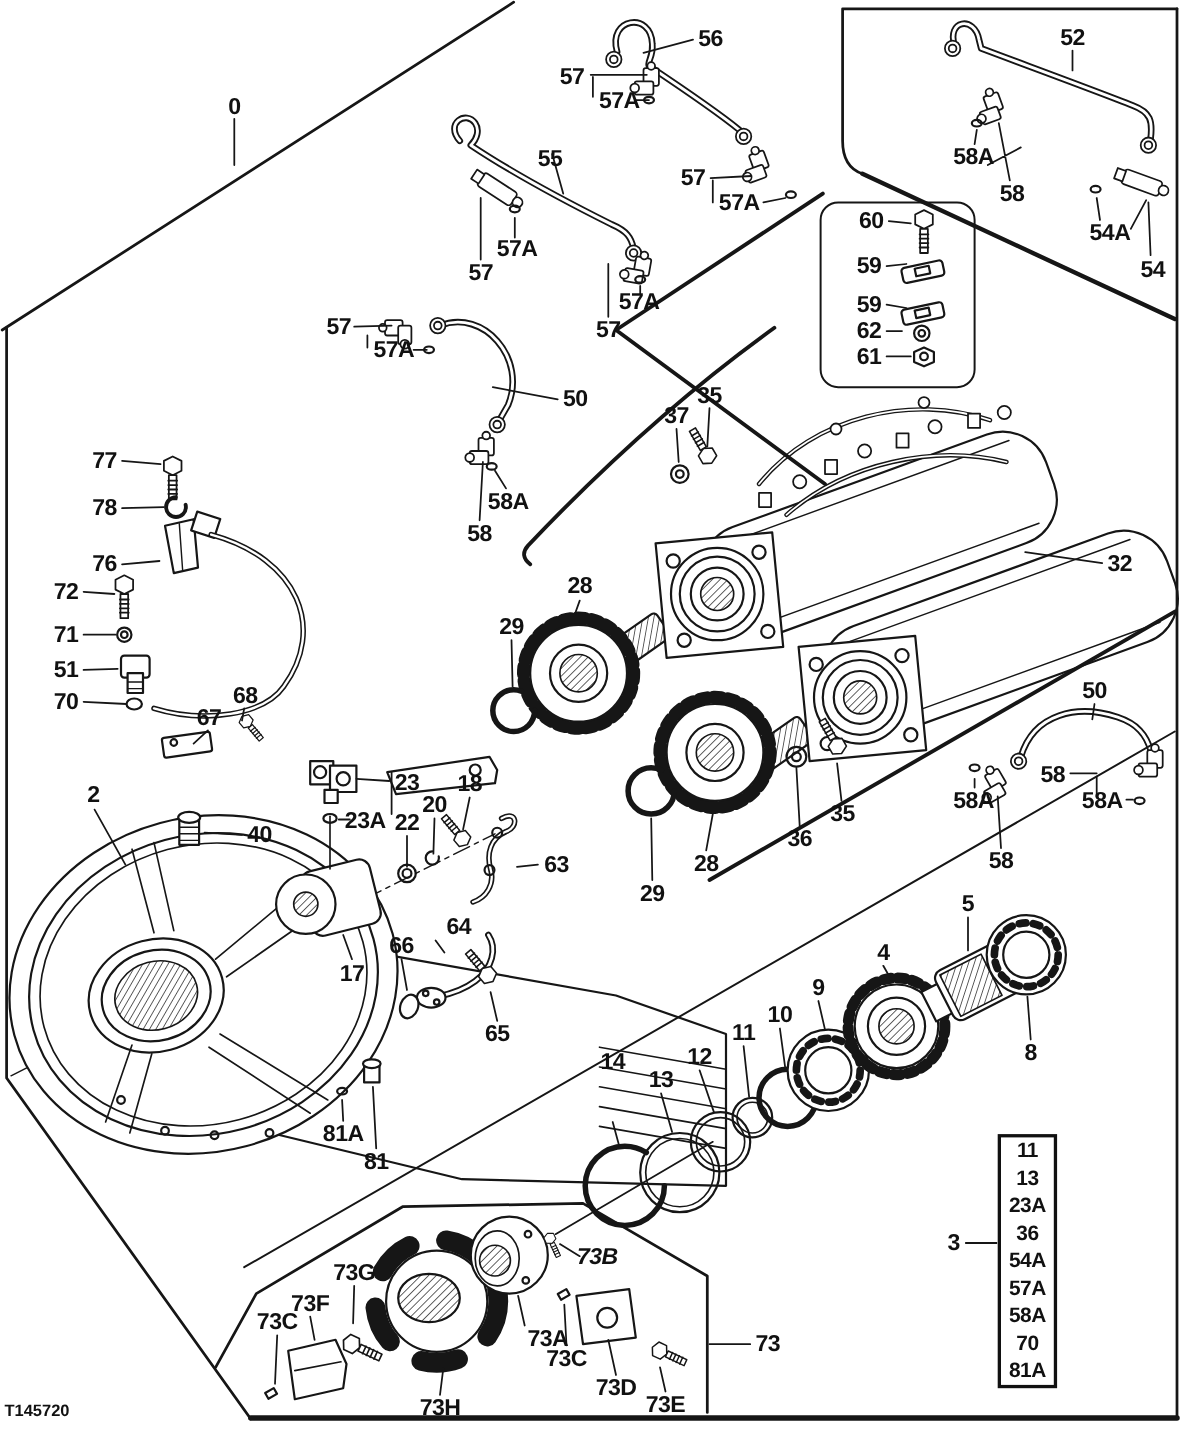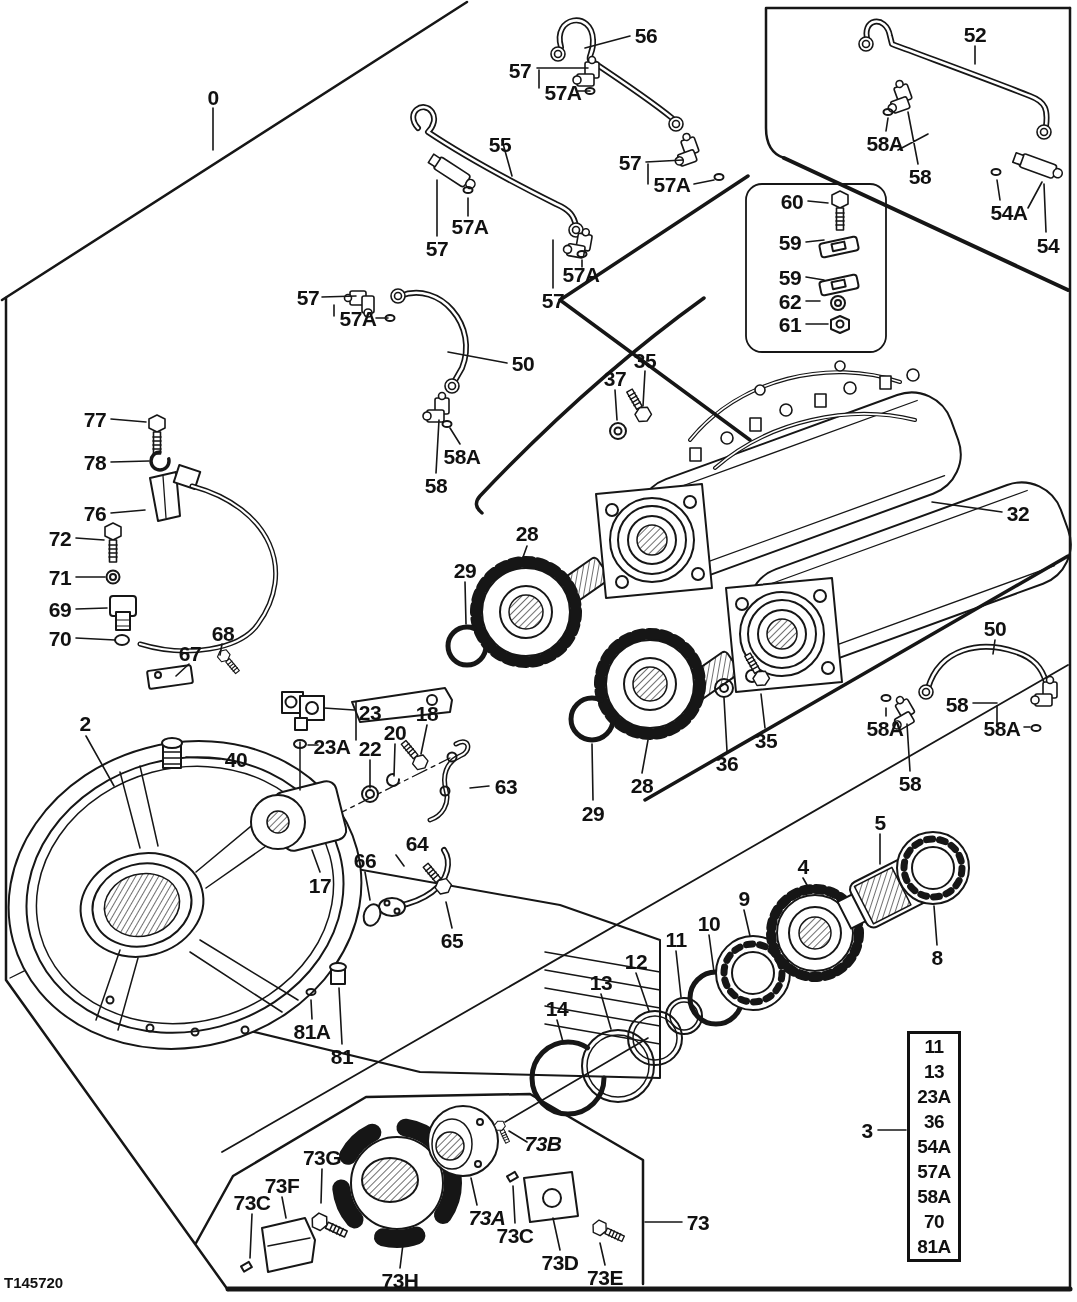--- a/index.html
+++ b/index.html
@@ -390,21 +390,21 @@
       <span class="callout" style="left: 523px; top: 363px;">50</span>
       <span class="callout" style="left: 615px; top: 378px;">37</span>
       <span class="callout" style="left: 645px; top: 360px;">35</span>
       <span class="callout" style="left: 462px; top: 456px;">58A</span>
       <span class="callout" style="left: 436px; top: 485px;">58</span>
       <span class="callout" style="left: 95px; top: 419px;">77</span>
       <span class="callout" style="left: 95px; top: 462px;">78</span>
       <span class="callout" style="left: 95px; top: 513px;">76</span>
       <span class="callout" style="left: 60px; top: 538px;">72</span>
       <span class="callout" style="left: 60px; top: 577px;">71</span>
-      <span class="callout" style="left: 60px; top: 609px;">69</span>
+      <span class="callout" style="left: 60px; top: 609px;">51</span>
       <span class="callout" style="left: 60px; top: 638px;">70</span>
       <span class="callout" style="left: 223px; top: 633px;">68</span>
       <span class="callout" style="left: 190px; top: 653px;">67</span>
       <span class="callout" style="left: 527px; top: 533px;">28</span>
       <span class="callout" style="left: 465px; top: 570px;">29</span>
       <span class="callout" style="left: 1018px; top: 513px;">32</span>
       <span class="callout" style="left: 85px; top: 723px;">2</span>
       <span class="callout" style="left: 236px; top: 759px;">40</span>
       <span class="callout" style="left: 370px; top: 712px;">23</span>
       <span class="callout" style="left: 332px; top: 746px;">23A</span>
@@ -425,29 +425,29 @@
       <span class="callout" style="left: 1002px; top: 728px;">58A</span>
       <span class="callout" style="left: 885px; top: 728px;">58A</span>
       <span class="callout" style="left: 910px; top: 783px;">58</span>
       <span class="callout" style="left: 880px; top: 822px;">5</span>
       <span class="callout" style="left: 803px; top: 866px;">4</span>
       <span class="callout" style="left: 744px; top: 898px;">9</span>
       <span class="callout" style="left: 709px; top: 923px;">10</span>
       <span class="callout" style="left: 676px; top: 939px;">11</span>
       <span class="callout" style="left: 636px; top: 961px;">12</span>
       <span class="callout" style="left: 601px; top: 982px;">13</span>
-      <span class="callout" style="left: 557px; top: 1008px;">14</span>
+      <span class="callout" style="left: 557px; top: 965px;">14</span>
       <span class="callout" style="left: 937px; top: 957px;">8</span>
       <span class="callout" style="left: 312px; top: 1031px;">81A</span>
       <span class="callout" style="left: 342px; top: 1056px;">81</span>
       <span class="callout" style="left: 322px; top: 1157px;">73G</span>
       <span class="callout" style="left: 282px; top: 1185px;">73F</span>
       <span class="callout" style="left: 252px; top: 1202px;">73C</span>
       <span class="callout" style="left: 400px; top: 1280px;">73H</span>
-      <span class="callout" style="left: 487px; top: 1217px; font-style: italic;">73A</span>
+      <span class="callout" style="left: 498px; top: 1217px;">73A</span>
       <span class="callout" style="left: 543px; top: 1143px; font-style: italic;">73B</span>
       <span class="callout" style="left: 515px; top: 1235px;">73C</span>
       <span class="callout" style="left: 560px; top: 1262px;">73D</span>
       <span class="callout" style="left: 605px; top: 1277px;">73E</span>
       <span class="callout" style="left: 698px; top: 1222px;">73</span>
       <span class="callout" style="left: 867px; top: 1130px;">3</span>
     </div>
 
 <div id="legend-box">
   <span>11</span>

